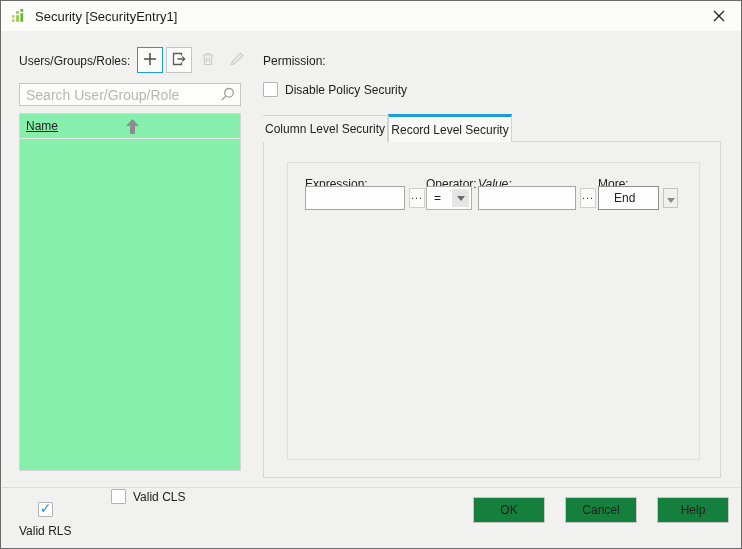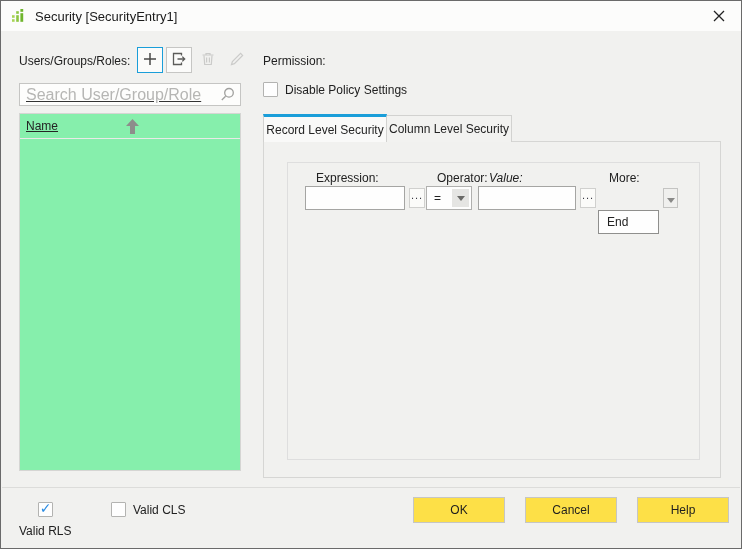--- a/index.html
+++ b/index.html
@@ -15,46 +15,46 @@
   .cbrow{position:absolute;display:flex;align-items:center;gap:7px;}
   .cb{position:relative;width:15px;height:15px;background:#fefefe;border:1px solid #b3b3b1;border-radius:1px;flex:0 0 auto;}
   .cb.checked::after{content:"✓";position:absolute;left:1px;top:-3px;font-size:14px;font-weight:bold;color:#2b8ce2;}
   .cblabel{font-size:12px;color:#212121;white-space:nowrap;}
   
   .toolbar{position:absolute;left:136px;top:46px;display:flex;gap:3px;}
   .tb{width:26px;height:26px;display:flex;align-items:center;justify-content:center;background:#fbfbfa;border:1px solid #c6c6c4;padding:0;cursor:pointer;}
   .tb.accent{border:1px solid #1a9ed9;}
   .tb.disabled{background:transparent;border-color:transparent;cursor:default;}
   .searchbox{position:absolute;left:18px;top:82px;width:222px;height:23px;background:#fdfdfc;border:1px solid #c5c5c3;display:flex;align-items:center;}
-  .searchbox input{flex:1;border:none;outline:none;background:transparent;font-family:inherit;font-size:16px;color:#333;padding:0 4px 0 6px;min-width:0;text-decoration:underline;}
+  .searchbox input{flex:1;border:none;outline:none;background:transparent;font-family:inherit;font-size:14px;color:#333;padding:0 4px 0 6px;min-width:0;}
   .searchbox input::placeholder{color:#b6b6b4;}
   .mag{width:18px;height:16px;margin-right:4px;display:flex;align-items:center;justify-content:center;}
   .listpanel{position:absolute;left:18px;top:112px;width:222px;height:358px;background:#86efac;border:1px solid #d5d5d3;}
   .listheader{position:relative;height:25px;border-bottom:1px solid #e9e9e7;}
   .namecol{position:absolute;left:6px;top:5px;font-size:12px;color:#242424;text-decoration:underline;cursor:pointer;}
   .sorticon{position:absolute;left:106px;top:5px;cursor:pointer;}
   
   .tabs{position:absolute;left:262px;top:113px;height:28px;display:flex;z-index:2;}
   .tab{height:27px;padding:0 14px;display:flex;align-items:center;justify-content:center;font-size:12px;color:#242424;cursor:pointer;white-space:nowrap;}
   .tab.active{background:#f9f9f8;border-top:3px solid #1a9ed9;border-left:1px solid #d2d2d0;border-right:1px solid #d2d2d0;height:28px;width:124px;}
   .tab.inactive{background:#f2f2f0;border-top:1px solid #d2d2d0;border-right:1px solid #d2d2d0;height:27px;margin-top:1px;width:125px;}
   .tabpanel{position:absolute;left:262px;top:140px;width:458px;height:337px;border:1px solid #d6d6d4;z-index:1;}
   .grouppanel{position:absolute;left:23px;top:20px;width:413px;height:298px;border:1px solid #dedede;}
-  .flabel{position:absolute;top:8px;font-size:12px;color:#212121;white-space:nowrap;margin-left:11px;}
+  .flabel{position:absolute;top:14px;font-size:12px;color:#212121;white-space:nowrap;}
   .tinput{position:absolute;top:23px;height:24px;background:#fefefe;border:1px solid #a5a5a3;font-family:inherit;font-size:12px;color:#222;padding:0 5px;outline:none;}
   .dots{position:absolute;top:25px;width:16px;height:20px;background:#fbfbf9;border:1px solid #d0d0ce;font-size:11px;line-height:9px;letter-spacing:1px;color:#3c3c46;padding:0 0 6px 0;cursor:pointer;font-family:inherit;}
   .combo{position:absolute;top:23px;height:24px;background:#fefefe;border:1px solid #b0b0ae;cursor:pointer;}
   .combo .val{position:absolute;left:7px;top:4px;font-size:12px;color:#222;}
   .combo .arrowsec{position:absolute;right:2px;top:2px;bottom:2px;width:17px;background:#e5e5e3;display:flex;align-items:center;justify-content:center;}
-  .morefield{position:absolute;top:23px;height:24px;background:#fefefe;border:1px solid #8f8f8d;font-family:inherit;font-size:12px;color:#222;padding:0 8px;outline:none;margin-top:24px;}
+  .morefield{position:absolute;top:23px;height:24px;background:#fefefe;border:1px solid #8f8f8d;font-family:inherit;font-size:12px;color:#222;padding:0 15px;outline:none;}
   .morearrow{position:absolute;top:25px;width:15px;height:20px;background:#f0f0ee;border:1px solid #c4c4c2;display:flex;align-items:center;justify-content:center;cursor:pointer;padding:0;}
   
   .footsep{position:absolute;left:1px;right:1px;top:486px;height:1px;background:#dcdcda;}
   .btnrow{position:absolute;right:12px;top:496px;display:flex;gap:20px;}
-  .btn{width:92px;height:26px;background:#fde047;border:1px solid #c6c6c4;font-family:inherit;font-size:12px;color:#1e1e1e;cursor:pointer;}
+  .btn{width:72px;height:26px;background:#15803d;border:1px solid #c6c6c4;font-family:inherit;font-size:12px;color:#1e1e1e;cursor:pointer;}
 </style>
 </head>
 <body>
 
 <div class="dialog">
 
   <div class="titlebar">
     <span class="app-icon">
       <svg width="16" height="16" viewBox="0 0 16 16">
         <rect x="1" y="7.2" width="2.6" height="2.6" fill="#a8d455"></rect>
@@ -128,26 +128,26 @@
           </svg>
       </span>
     </div>
     <div style="height:331px;"></div>
   </div>
 
   <div class="lbl" style="left:262px;top:53px;">Permission:</div>
 
   <div class="cbrow" style="left:262px;top:81px;">
     <span class="cb"></span>
-    <span class="cblabel">Disable Policy Settings</span>
+    <span class="cblabel">Disable Policy Security</span>
   </div>
 
   <div class="tabs">
+    <div class="tab inactive">Column Level Security</div>
     <div class="tab active">Record Level Security</div>
-    <div class="tab inactive">Column Level Security</div>
   </div>
 
   <div class="tabpanel">
     <div class="grouppanel">
 
       <div class="flabel" style="left:17px;">Expression:</div>
       <input class="tinput" style="left: 17px; width: 100px;" value="">
       <button class="dots" style="left:121px;">...</button>
 
       <div class="flabel" style="left:138px;">Operator:</div>
@@ -176,21 +176,21 @@
 
     </div>
   </div>
 
   <div class="footsep"></div>
 
   <div class="cbrow" style="left:18px;top:501px;flex-direction:column;">
     <span class="cb checked"></span>
     <span class="cblabel">Valid RLS</span>
   </div>
-  <div class="cbrow" style="left:110px;top:501px;">
+  <div class="cbrow" style="left:110px;top:488px;">
     <span class="cb"></span>
     <span class="cblabel">Valid CLS</span>
   </div>
 
   <div class="btnrow">
     <button class="btn">OK</button>
     <button class="btn">Cancel</button>
     <button class="btn">Help</button>
   </div>
 

